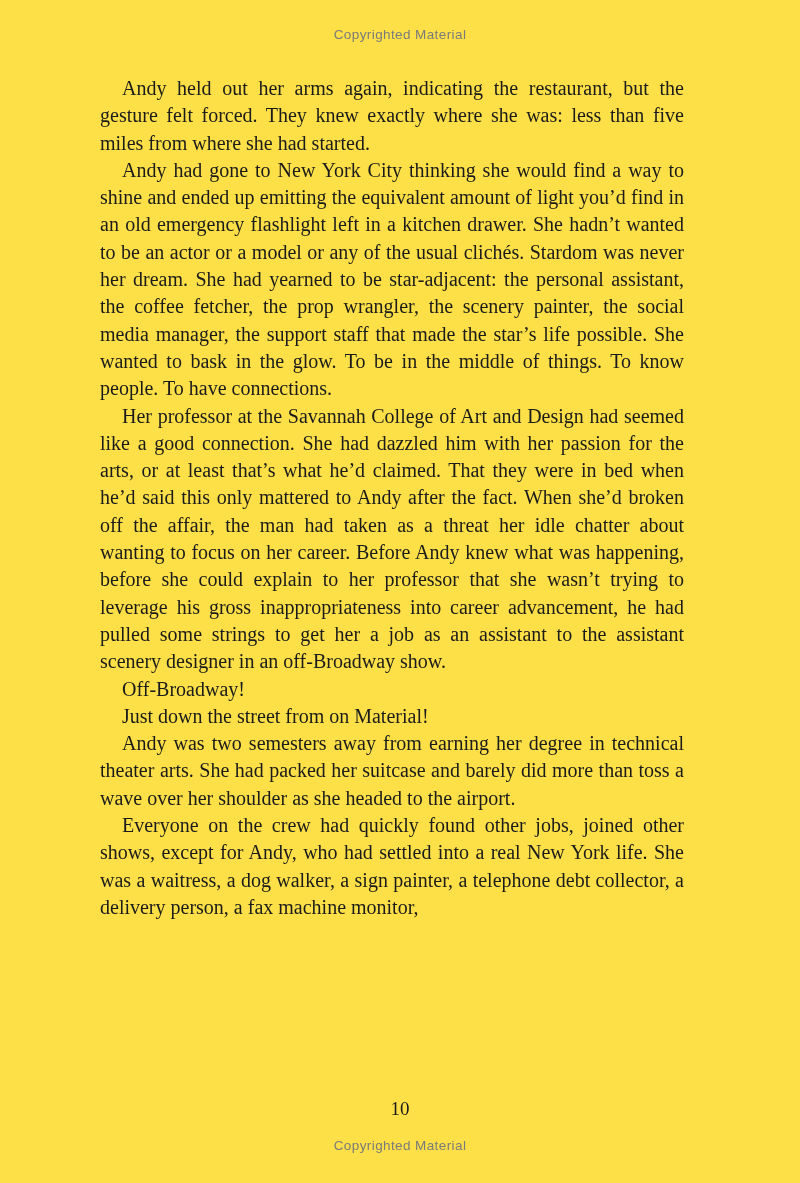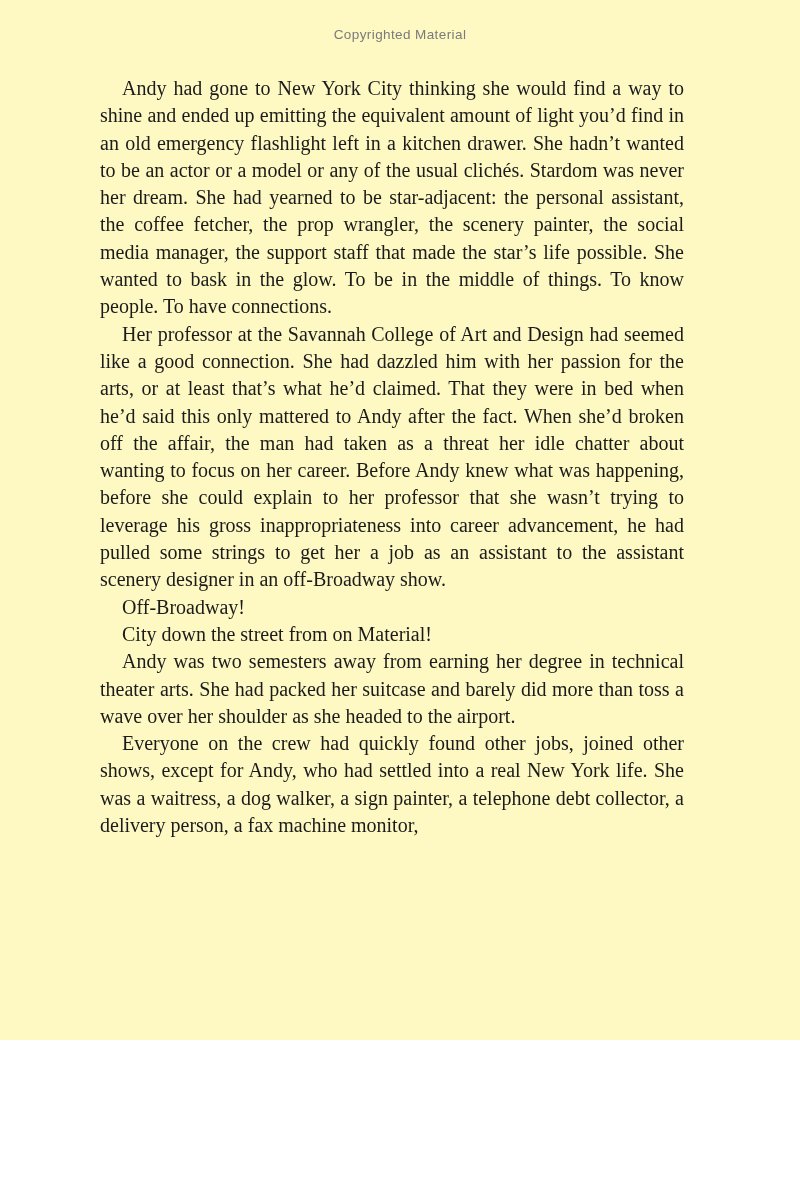--- a/index.html
+++ b/index.html
@@ -3,22 +3,22 @@
   <meta charset="utf-8">
   <style>
     html, body {
       margin: 0;
       padding: 0;
       background: #ffffff;
     }
     .page {
       position: relative;
       width: 800px;
-      height: 1040px;
-      background: #fef9c3;
+      height: 1183px;
+      background: #fde047;
       font-family: "Liberation Serif", serif;
       color: #1b1b1b;
       overflow: hidden;
     }
     .copyright {
       font-family: "Liberation Sans", sans-serif;
       color: #7a7a7a;
       font-size: 13.5px;
       letter-spacing: 0.4px;
       text-align: center;
@@ -66,24 +66,25 @@
   </style>
 </head>
 <body>
 
 <div class="page">
 
   <div class="copyright copyright-top">Copyrighted Material</div>
 
 
   <div class="text-block" id="paragraphs">
+      <p class="para"><span class="">Andy held out her arms again, indicating the restaurant, but the gesture felt forced. They knew exactly where she was: less than five miles from where she had started.</span></p>
       <p class="para"><span class="">Andy had gone to New York City thinking she would find a way to shine and ended up emitting the equivalent amount of light you’d find in an old emergency flashlight left in a kitchen drawer. She hadn’t wanted to be an actor or a model or any of the usual clichés. Stardom was never her dream. She had yearned to be star-adjacent: the personal assistant, the coffee fetcher, the prop wrangler, the scenery painter, the social media manager, the support staff that made the star’s life possible. She wanted to bask in the glow. To be in the middle of things. To know people. To have connections.</span></p>
       <p class="para"><span class="">Her professor at the Savannah College of Art and Design had seemed like a good connection. She had dazzled him with her passion for the arts, or at least that’s what he’d claimed. That they were in bed when he’d said this only mattered to Andy after the fact. When she’d broken off the affair, the man had taken as a threat her idle chatter about wanting to focus on her career. Before Andy knew what was happening, before she could explain to her professor that she wasn’t trying to leverage his gross inappropriateness into career advancement, he had pulled some strings to get her a job as an assistant to the assistant scenery designer in an off-Broadway show.</span></p>
       <p class="para"><span class="seg-italic">Off-Broadway!</span></p>
-      <p class="para"><span class="">City down the street from </span><span class="seg-italic">on Material!</span></p>
+      <p class="para"><span class="">Just down the street from </span><span class="seg-italic">on Material!</span></p>
       <p class="para"><span class="">Andy was two semesters away from earning her degree in technical theater arts. She had packed her suitcase and barely did more than toss a wave over her shoulder as she headed to the airport.</span></p>
       <p class="para"><span class="">Everyone on the crew had quickly found other jobs, joined other shows, except for Andy, who had settled into a real New York life. She was a waitress, a dog walker, a sign painter, a telephone debt collector, a delivery person, a fax machine monitor,</span></p>
     </div>
 
   <div class="page-number">10</div>
 
   <div class="copyright copyright-bottom">Copyrighted Material</div>
 
 </div>
 

